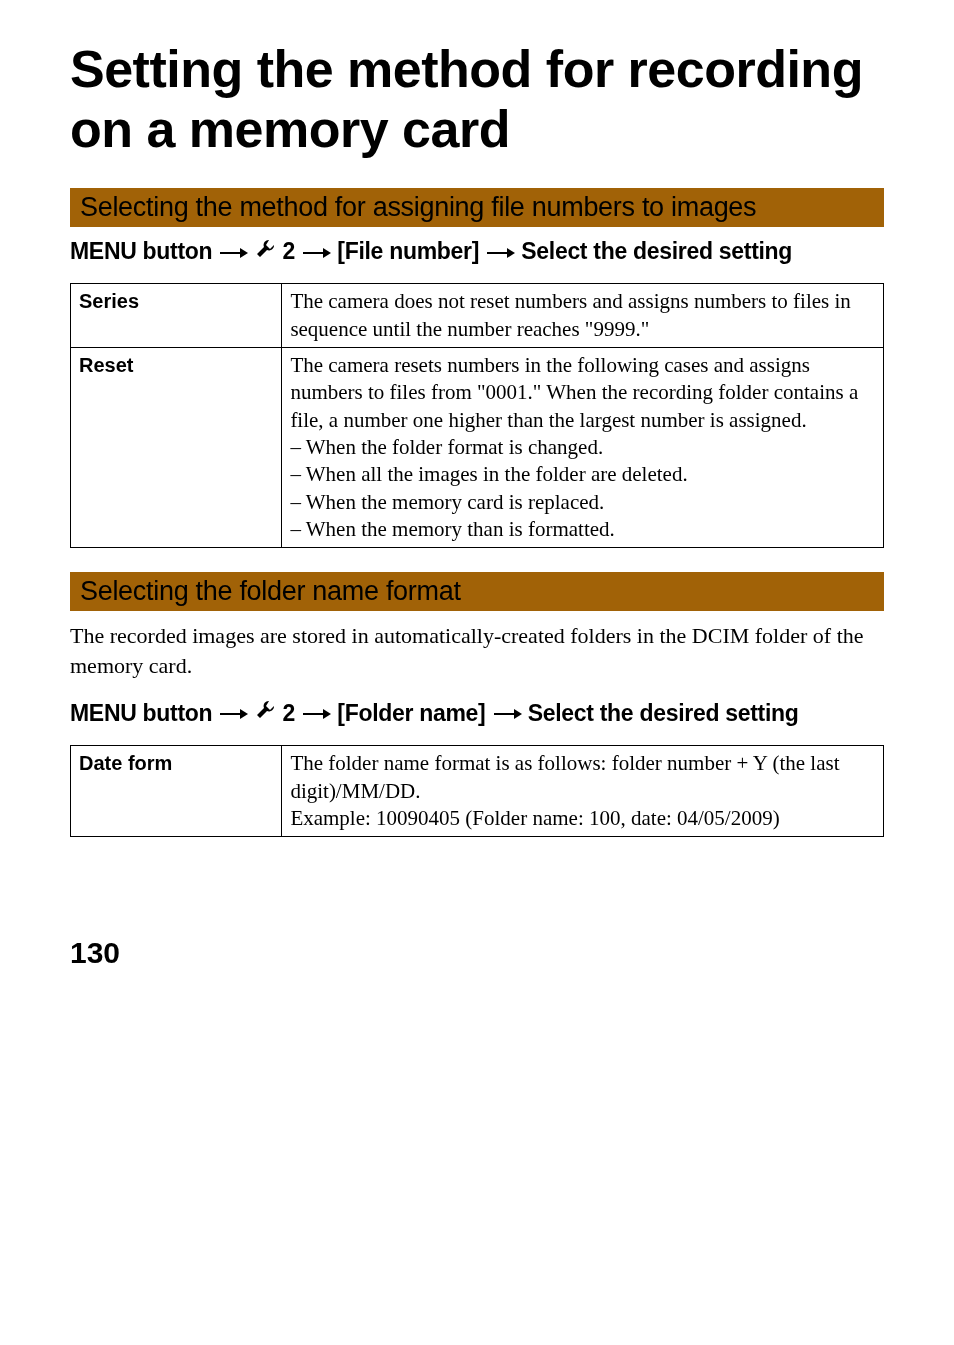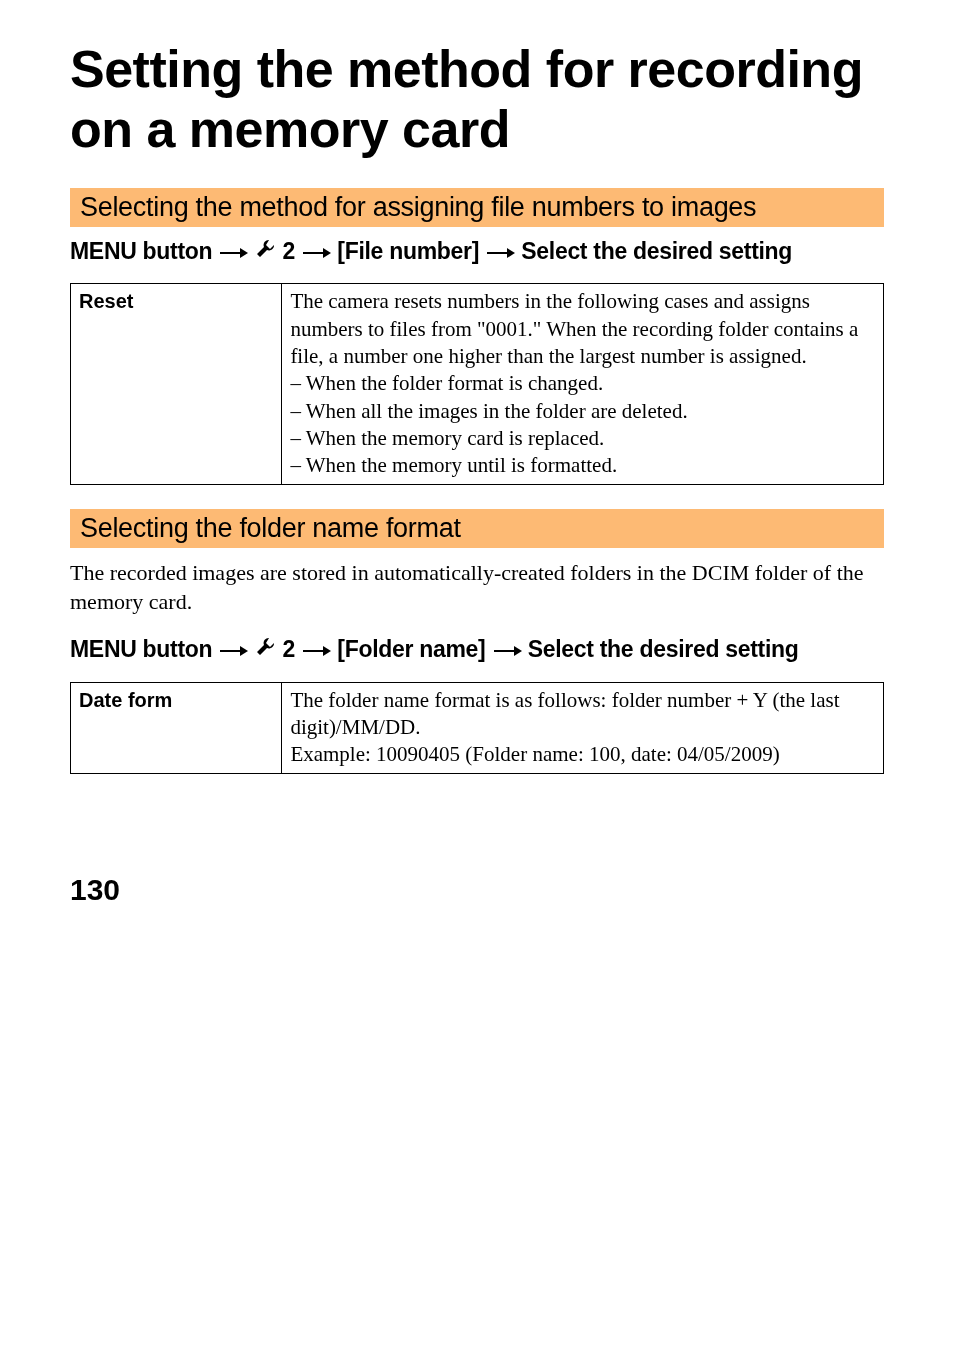--- a/index.html
+++ b/index.html
@@ -16,21 +16,21 @@
     }
     .main-title {
       font-family: Arial, Helvetica, sans-serif;
       font-weight: bold;
       font-size: 52px;
       line-height: 1.15;
       margin-bottom: 28px;
       letter-spacing: -0.5px;
     }
     .section-header {
-      background: #fdba74;
+      background: #a16207;
       font-family: Arial, Helvetica, sans-serif;
       font-size: 27px;
       padding: 4px 10px;
       margin-bottom: 10px;
       font-weight: normal;
       letter-spacing: -0.3px;
     }
     .menu-path {
       font-family: Arial, Helvetica, sans-serif;
       font-weight: bold;
@@ -101,28 +101,32 @@
   <span>[File number]</span>
   <span class="arrow"><svg width="30" height="14" viewBox="0 0 30 14">
         <line x1="2" y1="7" x2="24" y2="7" stroke="#000" stroke-width="2"></line>
         <polygon points="22,2 30,7 22,12" fill="#000"></polygon>
       </svg></span>
   <span>Select the desired setting</span>
 </div>
 
 <table>
   <tbody>
+      <tr>
+    <td class="label">Series</td>
+    <td>The camera does not reset numbers and assigns numbers to files in sequence until the number reaches "9999."</td>
+  </tr>
   <tr>
     <td class="label">Reset</td>
     <td>
       <div>The camera resets numbers in the following cases and assigns numbers to files from "0001." When the recording folder contains a file, a number one higher than the largest number is assigned.</div>
       <div>– When the folder format is changed.</div>
       <div>– When all the images in the folder are deleted.</div>
       <div>– When the memory card is replaced.</div>
-      <div>– When the memory until is formatted.</div>
+      <div>– When the memory than is formatted.</div>
     </td>
   </tr>
 </tbody>
   </table>
 
 <div class="section-header">Selecting the folder name format</div>
 
 <p class="body-text">The recorded images are stored in automatically-created folders in the DCIM folder of the memory card.</p>
 
 <div class="menu-path">

